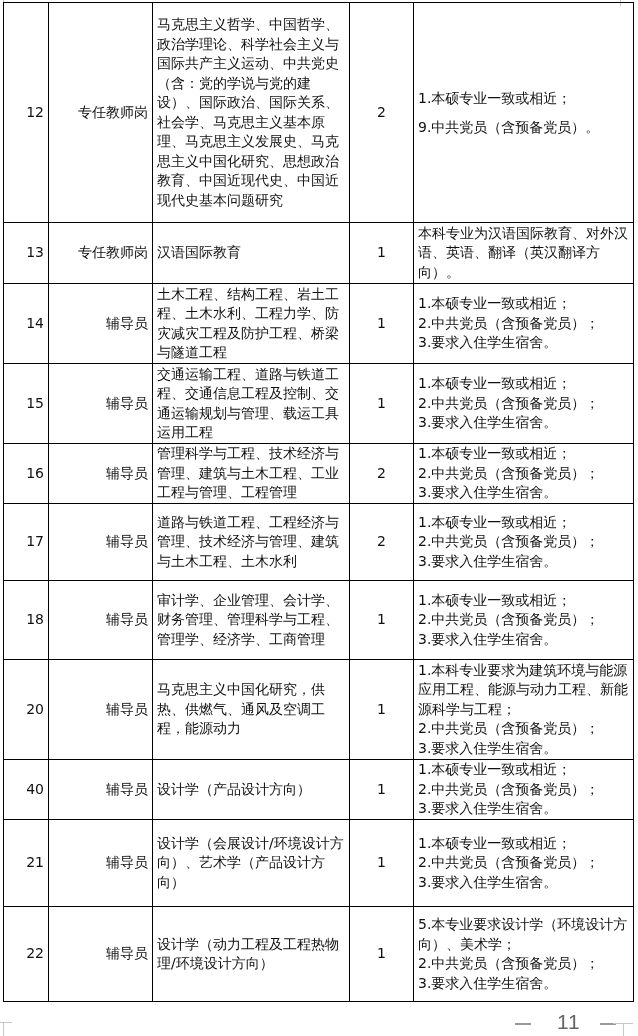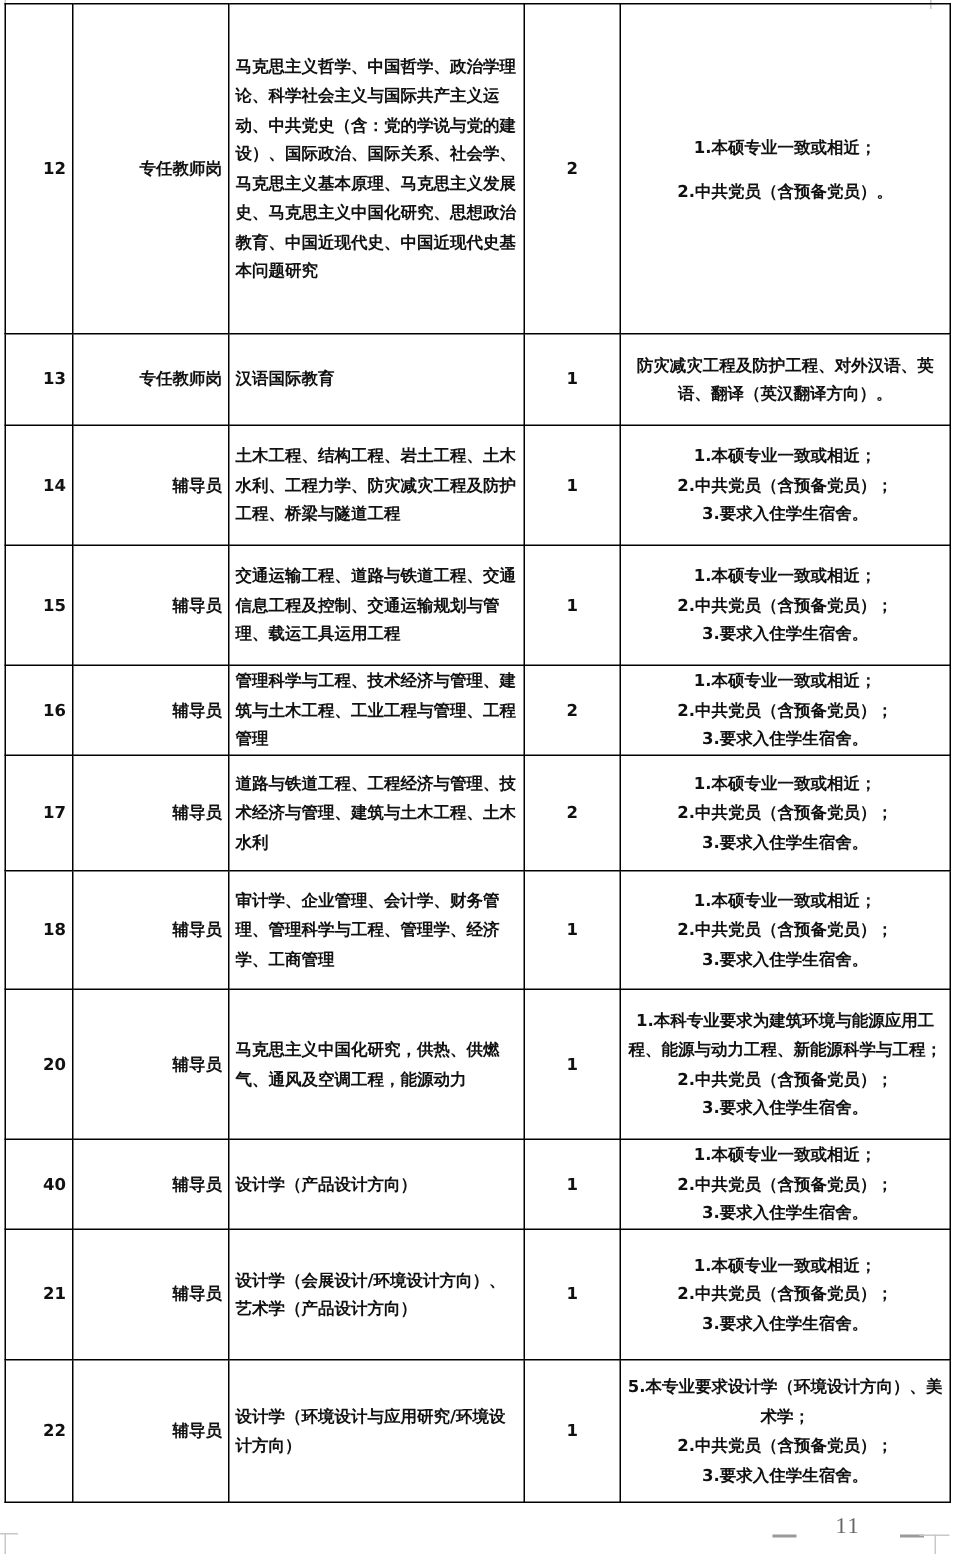--- a/index.html
+++ b/index.html
@@ -2,61 +2,61 @@
 <html><head>
   <meta charset="utf-8">
   <style>
     html, body { margin: 0; padding: 0; background: #ffffff; }
     body { width: 638px; height: 1036px; position: relative; overflow: hidden;
       font-family: "DejaVu Sans", "Liberation Sans", sans-serif; color: #111; }
     .page { position: absolute; left: 0; top: 0; width: 638px; height: 1036px; }
     table.jobs { position: absolute; left: 3px; top: 2px; border-collapse: collapse;
       table-layout: fixed; width: 631px; }
     table.jobs td { border: 1.5px solid #000; padding: 0 4px; vertical-align: middle;
-      font-size: 11px; line-height: 19.5px; font-weight: bold; }
+      font-size: 14px; line-height: 19.5px; }
     td.c-no { width: 36px; text-align: right; }
     td.c-post { width: 95px; text-align: right; }
     td.c-major { width: 188px; text-align: left; padding-left: 6px; padding-right: 4px; }
     td.c-count { width: 55px; text-align: center; }
-    td.c-req { text-align: center; padding-left: 5px; }
+    td.c-req { text-align: left; padding-left: 5px; }
     .req-line { display: block; }
     .req-spaced .req-line { line-height: 29px; }
     .crop { position: absolute; background: #c8c8c8; }
     .footer { position: absolute; left: 513px; top: 1010px; width: 120px; height: 26px; }
     .pg-dash { position: absolute; top: 13px; height: 1.5px; background: #9a9a9a; width: 16px; }
-    .pg-num { position: absolute; left: 44px; top: 0px; font-family: Liberation Serif, serif;
-      font-size: 15px; color: #666; letter-spacing: 1px; }
+    .pg-num { position: absolute; left: 44px; top: 0px; font-family: Liberation Sans, sans-serif;
+      font-size: 21px; color: #666; letter-spacing: 1px; }
   </style>
 </head>
 <body>
 
 <div class="page">
 
   <div class="crop" style="left:3px;top:0;width:1px;height:2px;"></div>
   <div class="crop" style="left:620px;top:0;width:1px;height:6px;"></div>
 
   <table class="jobs">
     <tbody>
       <tr style="height:220px;">
         <td class="c-no">12</td>
         <td class="c-post">专任教师岗</td>
         <td class="c-major">马克思主义哲学、中国哲学、政治学理论、科学社会主义与国际共产主义运动、中共党史（含：党的学说与党的建设）、国际政治、国际关系、社会学、马克思主义基本原理、马克思主义发展史、马克思主义中国化研究、思想政治教育、中国近现代史、中国近现代史基本问题研究</td>
         <td class="c-count">2</td>
         <td class="c-req req-spaced">
           <span class="req-line">1.本硕专业一致或相近；</span>
-          <span class="req-line">2.中共党员（含预备党员）。</span>
+          <span class="req-line">9.中共党员（含预备党员）。</span>
         </td>
       </tr>
       <tr style="height:61px;">
         <td class="c-no">13</td>
         <td class="c-post">专任教师岗</td>
         <td class="c-major">汉语国际教育</td>
         <td class="c-count">1</td>
         <td class="c-req">
-          <span class="req-line">防灾减灾工程及防护工程、对外汉语、英语、翻译（英汉翻译方向）。</span>
+          <span class="req-line">本科专业为汉语国际教育、对外汉语、英语、翻译（英汉翻译方向）。</span>
         </td>
       </tr>
       <tr style="height:80px;">
         <td class="c-no">14</td>
         <td class="c-post">辅导员</td>
         <td class="c-major">土木工程、结构工程、岩土工程、土木水利、工程力学、防灾减灾工程及防护工程、桥梁与隧道工程</td>
         <td class="c-count">1</td>
         <td class="c-req">
           <span class="req-line">1.本硕专业一致或相近；</span>
           <span class="req-line">2.中共党员（含预备党员）；</span>
@@ -136,21 +136,21 @@
         <td class="c-count">1</td>
         <td class="c-req">
           <span class="req-line">1.本硕专业一致或相近；</span>
           <span class="req-line">2.中共党员（含预备党员）；</span>
           <span class="req-line">3.要求入住学生宿舍。</span>
         </td>
       </tr>
       <tr style="height:95px;">
         <td class="c-no">22</td>
         <td class="c-post">辅导员</td>
-        <td class="c-major">设计学（环境设计与应用研究/环境设计方向）</td>
+        <td class="c-major">设计学（动力工程及工程热物理/环境设计方向）</td>
         <td class="c-count">1</td>
         <td class="c-req">
           <span class="req-line">5.本专业要求设计学（环境设计方向）、美术学；</span>
           <span class="req-line">2.中共党员（含预备党员）；</span>
           <span class="req-line">3.要求入住学生宿舍。</span>
         </td>
       </tr>
     </tbody>
   </table>
 

